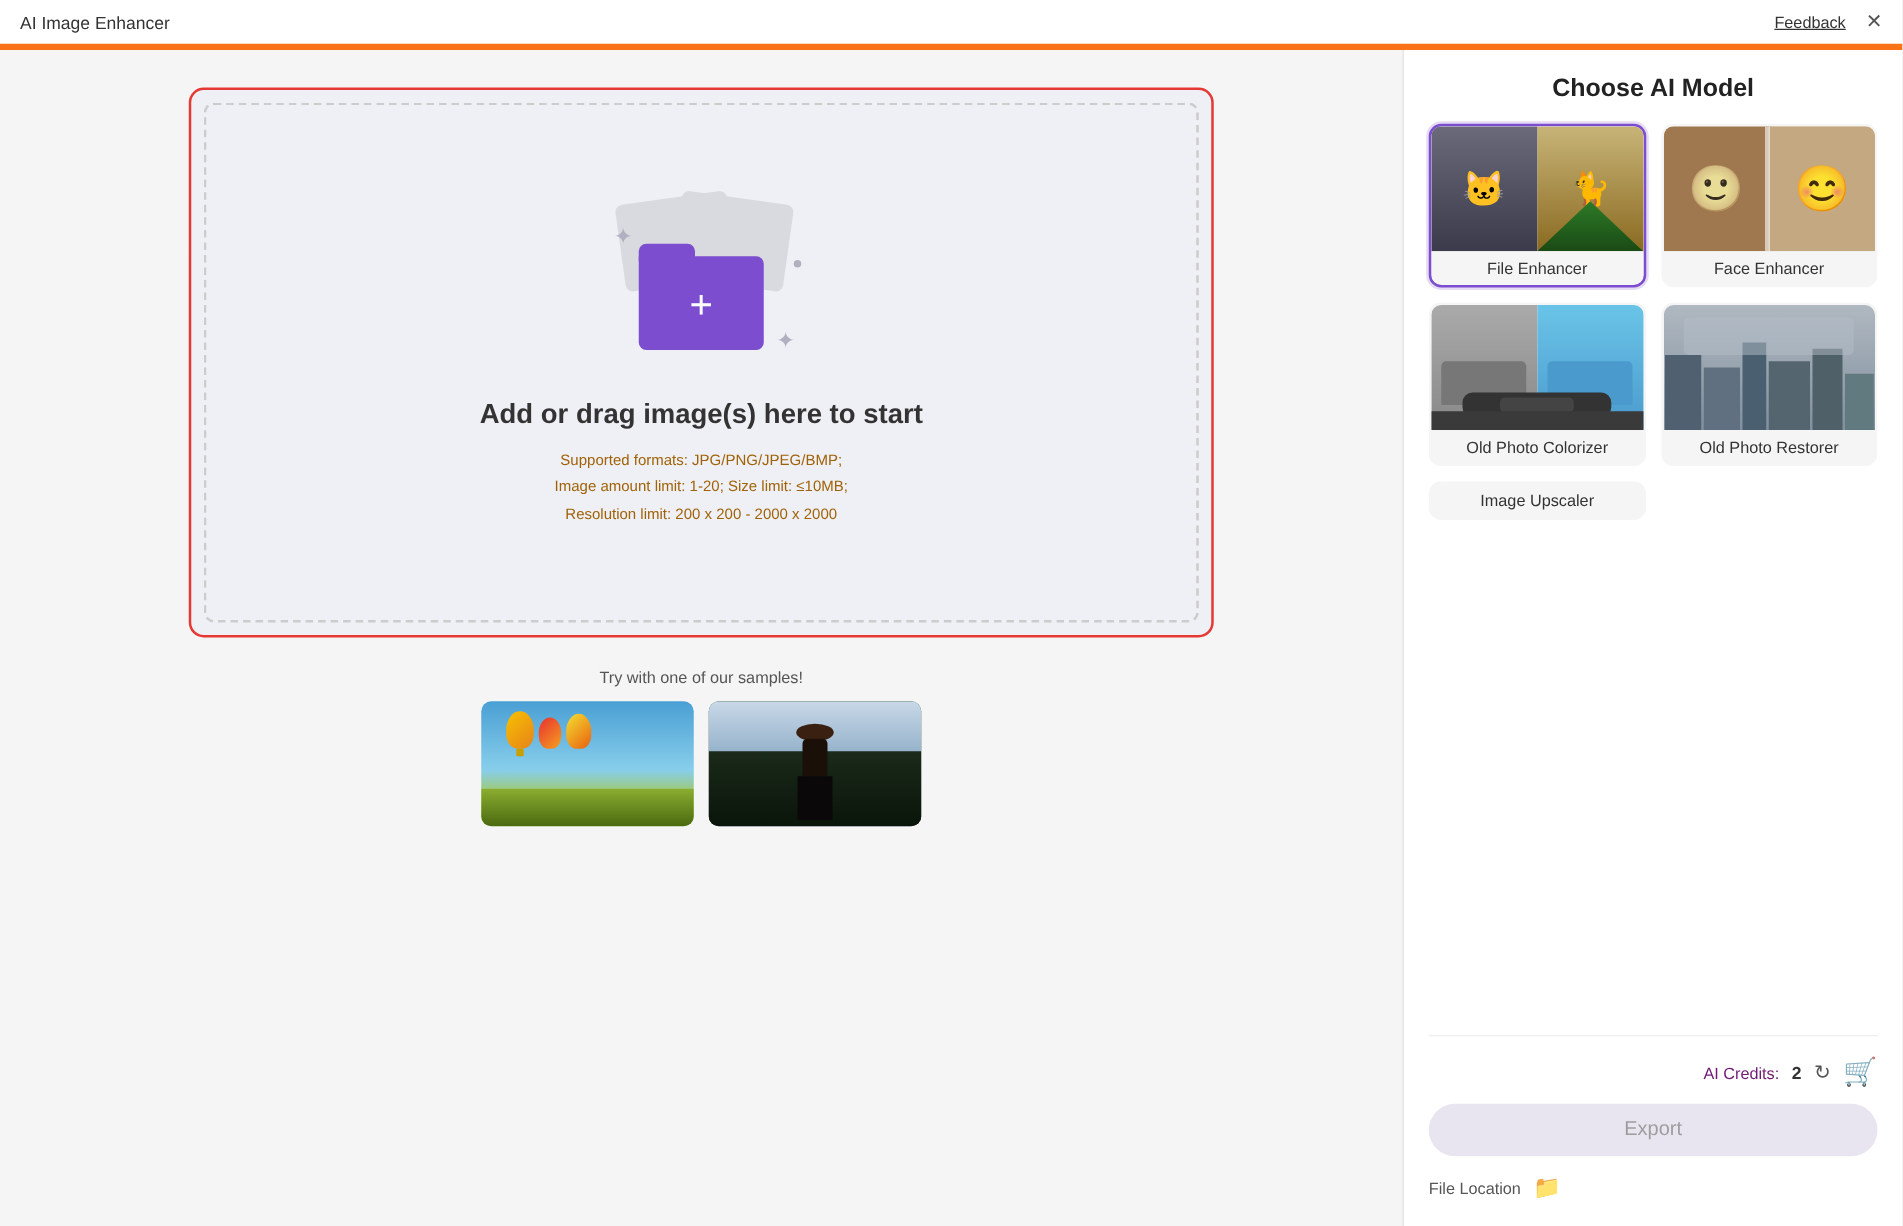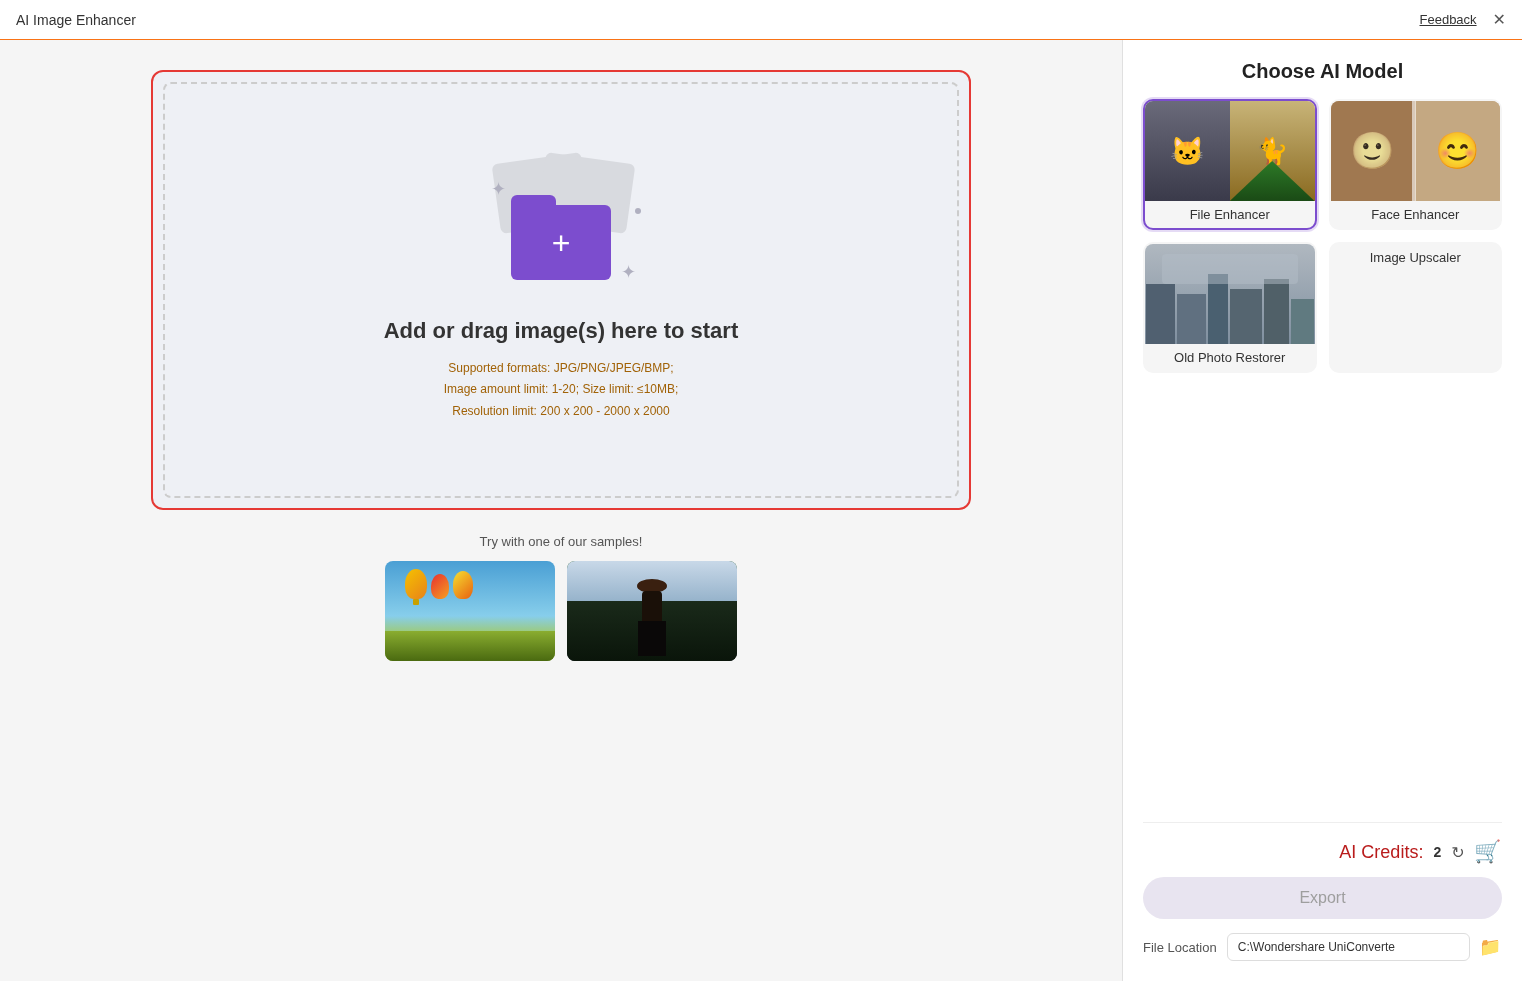--- a/index.html
+++ b/index.html
@@ -13,21 +13,21 @@
       flex-direction: column;
     }
 
     
     .title-bar {
       display: flex;
       align-items: center;
       justify-content: space-between;
       padding: 8px 16px;
       background: #ffffff;
-      border-bottom: 1px solid #f97316;
+      border-bottom: 5px solid #f97316;
       height: 40px;
     }
     .title-bar-title {
       font-size: 14px;
       color: #333;
       font-weight: 500;
     }
     .title-bar-right {
       display: flex;
       align-items: center;
@@ -259,22 +259,22 @@
       border-top: 1px solid #eee;
     }
     .credits-row {
       display: flex;
       align-items: center;
       justify-content: flex-end;
       gap: 10px;
       margin-bottom: 12px;
     }
     .credits-text {
-      font-size: 18px;
-      color: #b91c1c;
+      font-size: 13px;
+      color: #701a75;
     }
     .credits-count {
       font-size: 14px;
       font-weight: bold;
       color: #333;
     }
     .refresh-btn {
       background: none;
       border: none;
       cursor: pointer;
@@ -440,20 +440,37 @@
             <div style="position:absolute;right:0;top:0;width:50%;height:100%;background:#c4a882;display:flex;align-items:center;justify-content:center;">
               <span style="font-size:36px;">😊</span>
             </div>
             <div style="position:absolute;top:0;left:48%;width:4px;height:100%;background:rgba(255,255,255,0.6);"></div>
           </div>
         </div>
         <div class="model-card-label">Face Enhancer</div>
       </div>
 
 
+      <div class="model-card">
+        <div class="model-card-img">
+          <div style="width:100%;height:100%;position:relative;overflow:hidden;display:flex;">
+            <div style="flex:1;background:linear-gradient(180deg,#aaa 0%,#888 100%);">
+              <div style="position:absolute;bottom:20%;left:5%;width:40%;height:35%;background:#777;border-radius:4px 4px 0 0;"></div>
+            </div>
+            <div style="flex:1;background:linear-gradient(180deg,#6ac4e8 0%,#4a9acd 100%);">
+              <div style="position:absolute;bottom:20%;right:5%;width:40%;height:35%;background:#4a9acd;border-radius:4px 4px 0 0;"></div>
+            </div>
+            <div style="position:absolute;bottom:10%;left:15%;width:70%;height:20%;background:#333;border-radius:8px;display:flex;align-items:center;justify-content:center;">
+              <div style="width:50%;height:60%;background:#444;border-radius:4px;"></div>
+            </div>
+            <div style="position:absolute;bottom:0;width:100%;height:15%;background:#3a3a3a;"></div>
+          </div>
+        </div>
+        <div class="model-card-label">Old Photo Colorizer</div>
+      </div>
 
       <div class="model-card">
         <div class="model-card-img">
           <div style="width:100%;height:100%;position:relative;overflow:hidden;background:linear-gradient(180deg,#b0b8c0 0%,#8090a0 100%);">
             <div style="position:absolute;bottom:0;width:100%;display:flex;align-items:flex-end;">
               <div style="width:18%;height:60px;background:#506070;margin:0 1px;"></div>
               <div style="width:18%;height:50px;background:#607080;margin:0 1px;"></div>
               <div style="width:12%;height:70px;background:#4a6070;margin:0 1px;"></div>
               <div style="width:20%;height:55px;background:#556570;margin:0 1px;"></div>
               <div style="width:15%;height:65px;background:#506068;margin:0 1px;"></div>
@@ -474,21 +491,18 @@
     <div class="bottom-section">
       <div class="credits-row">
         <span class="credits-text">AI Credits:</span>
         <span class="credits-count">2</span>
         <button class="refresh-btn">↻</button>
         <button class="cart-btn">🛒</button>
       </div>
       <button class="export-btn">Export</button>
       <div class="file-location-row">
         <span class="file-location-label">File Location</span>
-        <select class="file-location-select">
-          <option>C:\Wondershare UniConverte</option>
-        </select>
         <button class="folder-open-btn">📁</button>
       </div>
     </div>
 
   </div>
 </div>
 
 </body></html>

